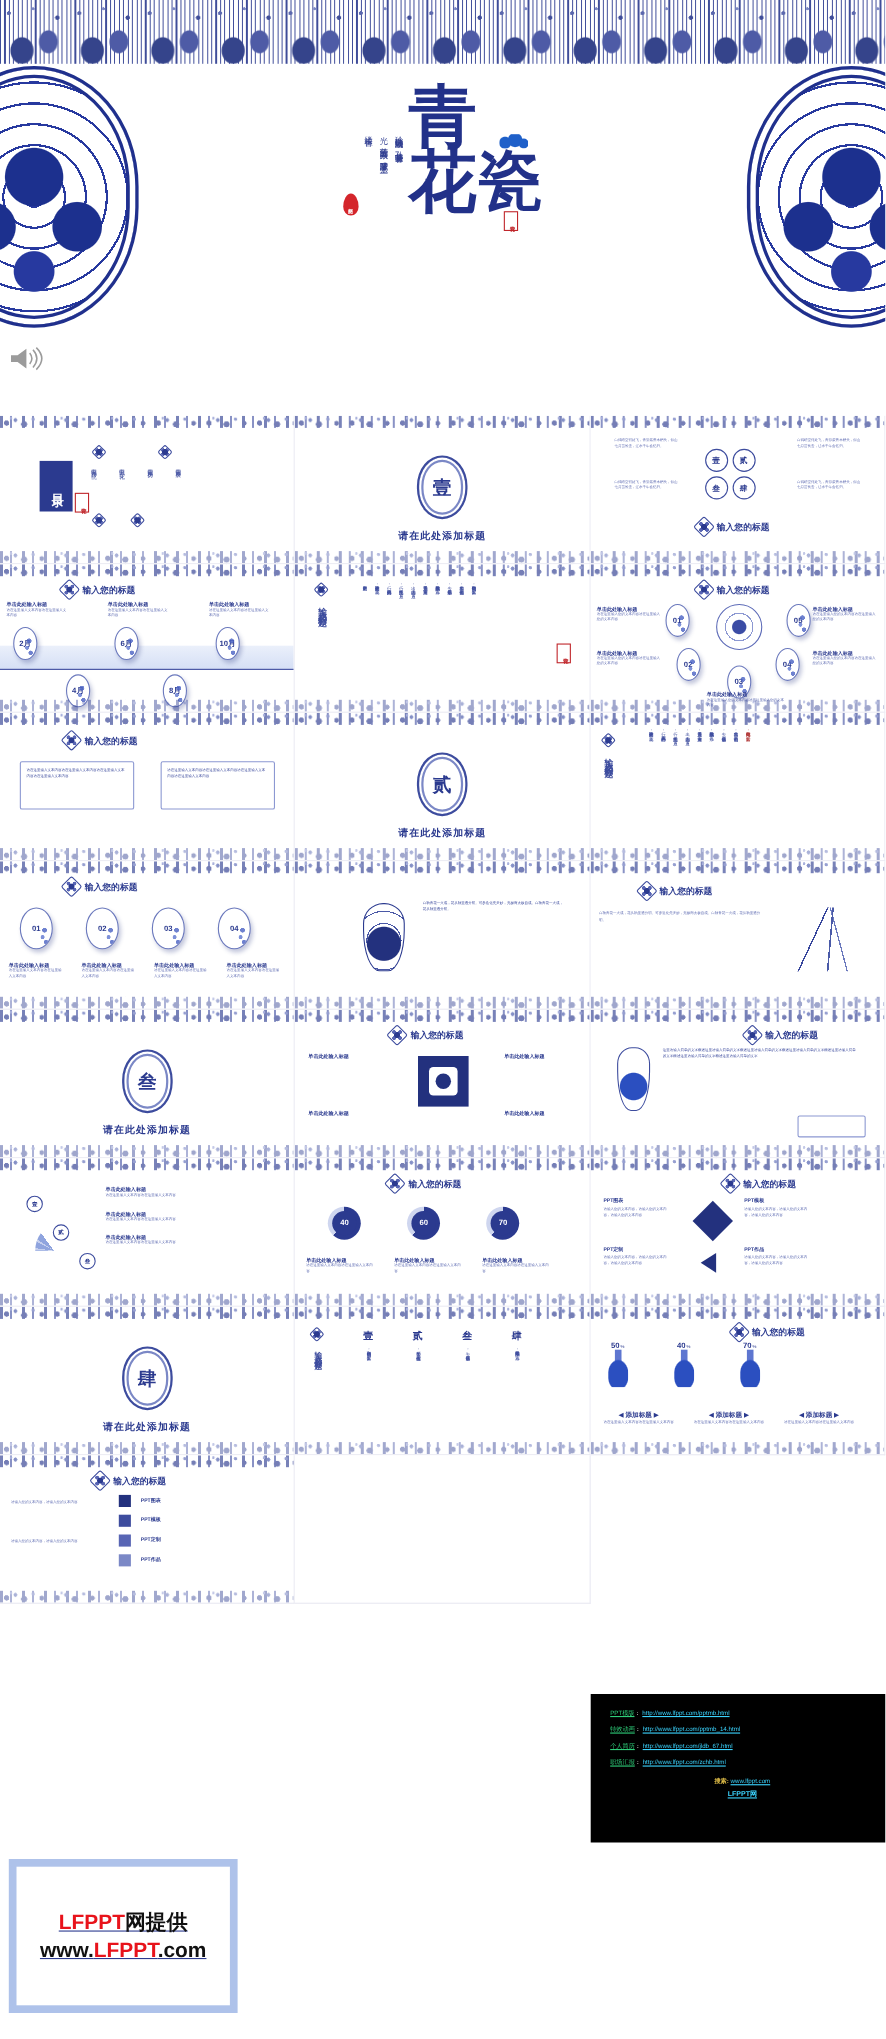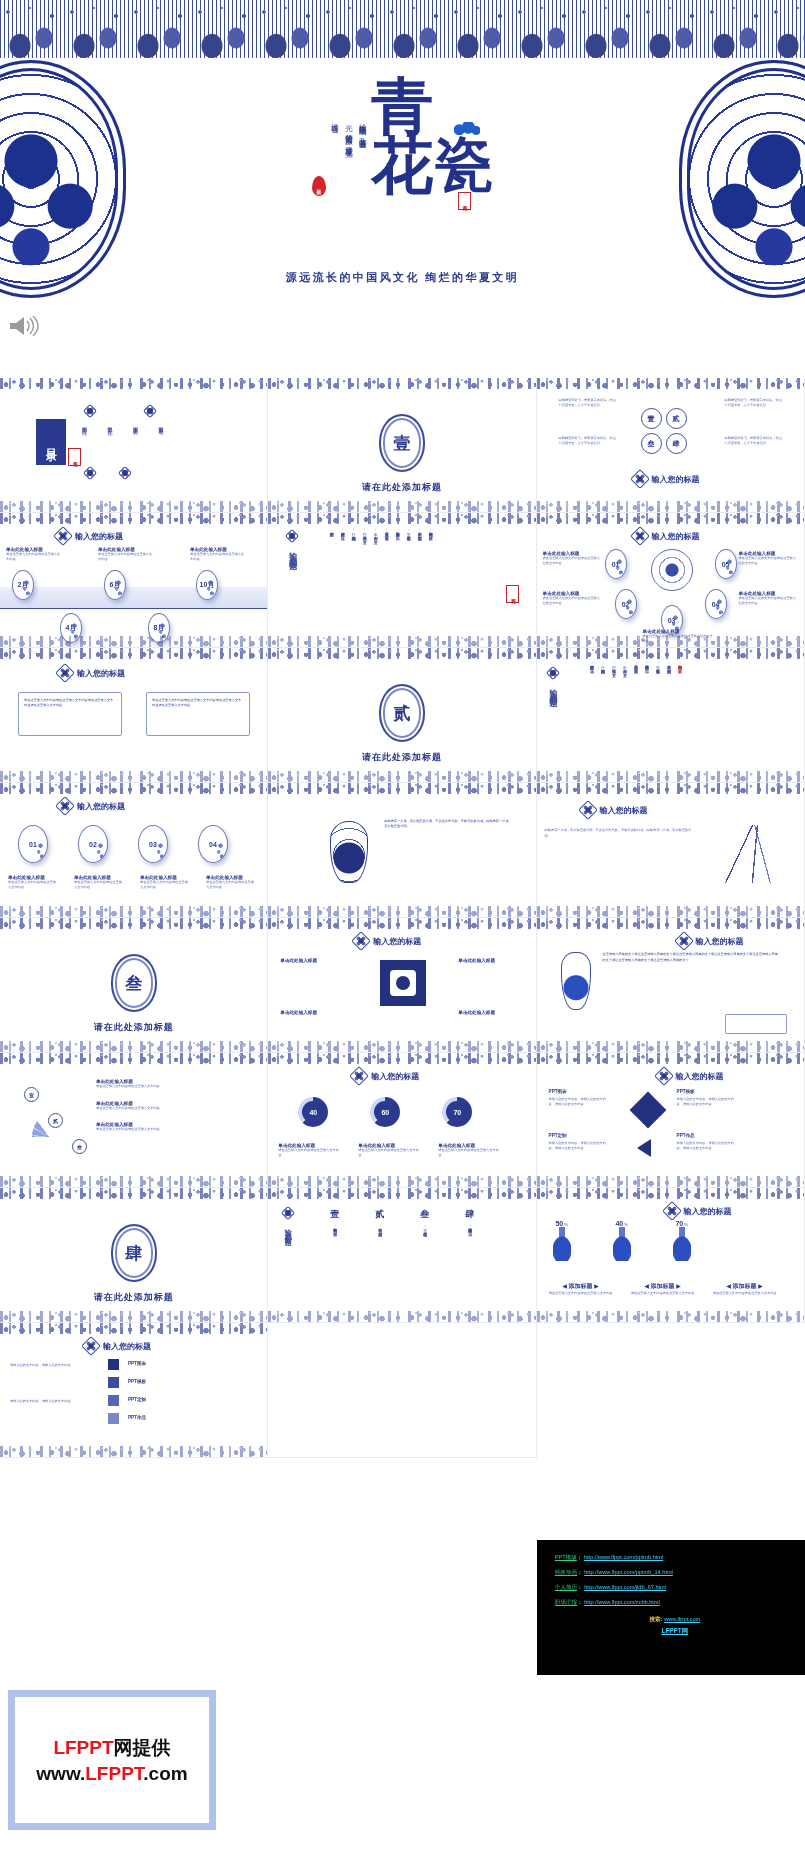--- a/index.html
+++ b/index.html
@@ -234,21 +234,21 @@
   .promo-line .url{ color:#3bd4ff; text-decoration:underline; }
   #promo-search{ text-align:center; margin-top:9px; font-size:5.6px;}
   #promo-search .lbl{ color:#e8c44a; font-weight:700; }
   #promo-search .url{ color:#3bd4ff; text-decoration:underline; }
   #promo-brand{ text-align:center; font-size:6.4px; font-weight:700; color:#3bd4ff; text-decoration:underline; margin-top:3px;}
 
   
   #watermark{
     position:absolute; left:8px; top:1690px; width:208px; height:140px;
     border:7px solid #aec2ea; background:#fff;
-    display:flex; flex-direction:column; align-items:center; justify-content:center;
+    display:flex; flex-direction:column; align-items:center; justify-content:center;text-decoration:underline;
   }
   #watermark .wm1{ font-size:19px; font-weight:700; color:#111; }
   #watermark .wm1 b{ color:#e8131b; font-weight:700; }
   #watermark .wm2{ font-size:19px; font-weight:700; color:#111; margin-top:2px;}
   #watermark .wm2 b{ color:#e8131b; font-weight:700; }
 
   .abs{ position:absolute; }
   .row{ display:flex; }
   .col{ display:flex; flex-direction:column; }
   .center{ align-items:center; justify-content:center; }
@@ -276,21 +276,20 @@
       <div class="big-char" id="char-hua">花</div>
     </div>
 
     <div class="col-b">
       <div class="cloud"></div>
       <div class="big-char" id="char-ci">瓷</div>
       <div class="seal-red">青花瓷</div>
     </div>
   </div>
 
-  <div id="title-sub">源远流长的中国风文化  绚烂的华夏文明</div>
 
   <div id="speaker-icon">
     <svg width="34" height="26" viewBox="0 0 34 26">
       <path d="M4 10 H10 L18 4 V22 L10 16 H4 Z" fill="#9b9b9b"></path>
       <path d="M21 8 q4 5 0 10 M24 5 q7 8 0 16 M27 3 q10 10 0 20" stroke="#9b9b9b" stroke-width="1.4" fill="none"></path>
     </svg>
   </div>
 </div>
 
 <div id="grid">

